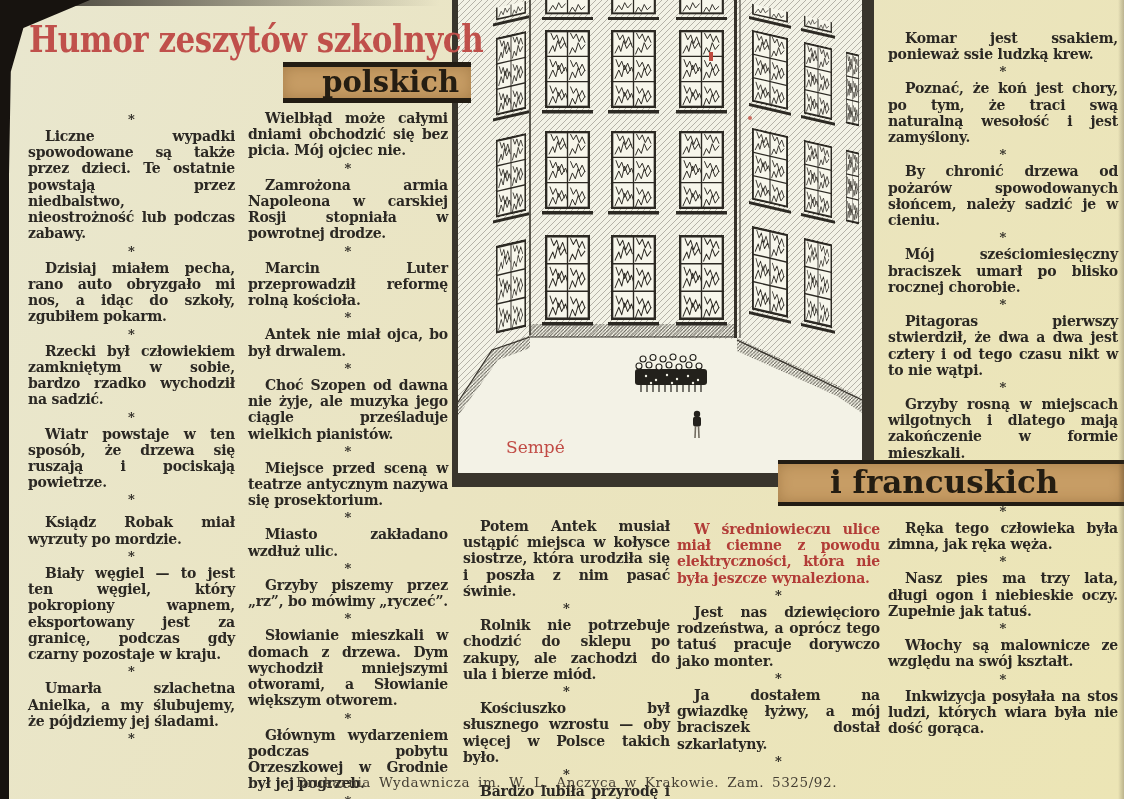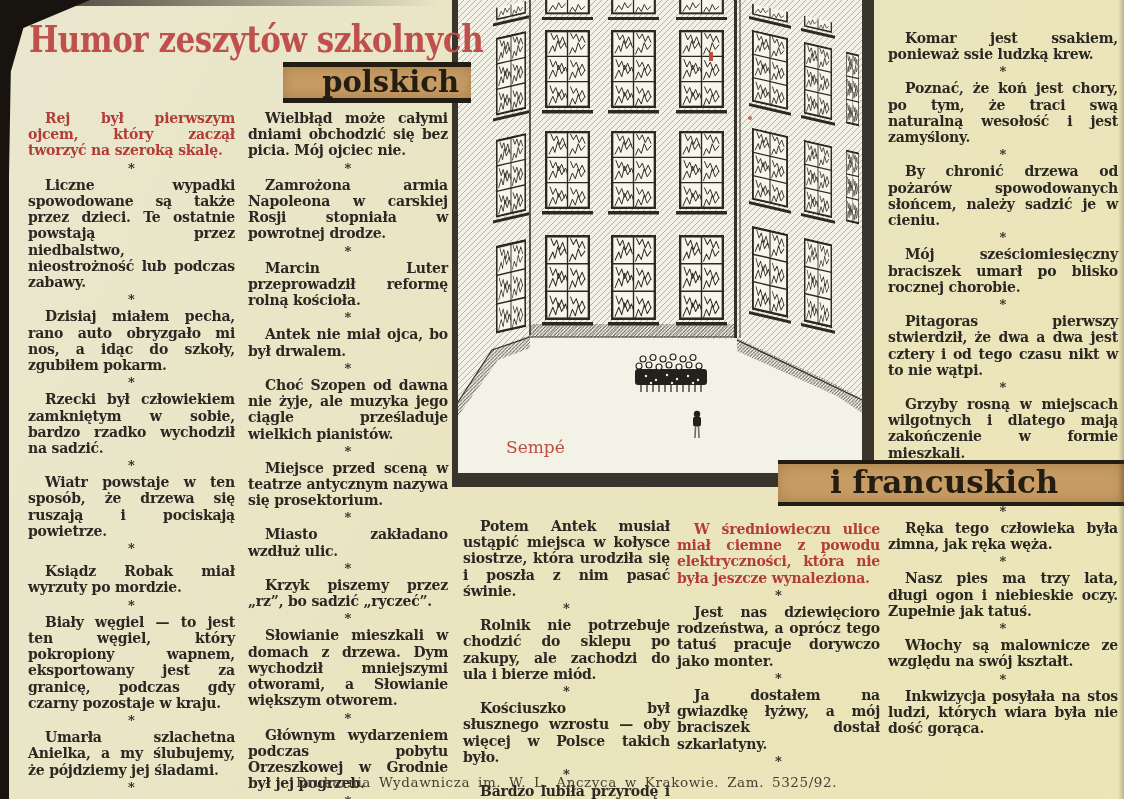--- a/index.html
+++ b/index.html
@@ -225,21 +225,20 @@
 
   <div class="title">Humor zeszytów szkolnych</div>
   <div class="banner banner-fr">
     <span>i francuskich</span>
   </div>
   <div class="banner banner-pl">
     <span>polskich</span>
   </div>
 
   <div class="col col1">
-      <p class="quote red">Rej był pierwszym ojcem, który zaczął tworzyć na szeroką skalę.</p>
       <div class="sep">*</div>
       <p class="quote">Liczne wypadki spowodowane są także przez dzieci. Te ostatnie powstają przez niedbalstwo, nieostrożność lub podczas zabawy.</p>
       <div class="sep">*</div>
       <p class="quote">Dzisiaj miałem pecha, rano auto obryzgało mi nos, a idąc do szkoły, zgubiłem pokarm.</p>
       <div class="sep">*</div>
       <p class="quote">Rzecki był człowiekiem zamkniętym w sobie, bardzo rzadko wychodził na sadzić.</p>
       <div class="sep">*</div>
       <p class="quote">Wiatr powstaje w ten sposób, że drzewa się ruszają i pociskają powietrze.</p>
       <div class="sep">*</div>
       <p class="quote gap">Ksiądz Robak miał wyrzuty po mordzie.</p>
@@ -257,21 +256,21 @@
       <p class="quote">Marcin Luter przeprowadził reformę rolną kościoła.</p>
       <div class="sep">*</div>
       <p class="quote">Antek nie miał ojca, bo był drwalem.</p>
       <div class="sep">*</div>
       <p class="quote">Choć Szopen od dawna nie żyje, ale muzyka jego ciągle prześladuje wielkich pianistów.</p>
       <div class="sep">*</div>
       <p class="quote">Miejsce przed sceną w teatrze antycznym nazywa się prosektorium.</p>
       <div class="sep">*</div>
       <p class="quote">Miasto zakładano wzdłuż ulic.</p>
       <div class="sep">*</div>
-      <p class="quote">Krzyk piszemy przez „rz”, bo sadzić „ryczeć”.</p>
+      <p class="quote">Grzyby piszemy przez „rz”, bo mówimy „ryczeć”.</p>
       <div class="sep">*</div>
       <p class="quote">Słowianie mieszkali w domach z drzewa. Dym wychodził mniejszymi otworami, a Słowianie większym otworem.</p>
       <div class="sep">*</div>
       <p class="quote">Głównym wydarzeniem podczas pobytu Orzeszkowej w Grodnie był jej pogrzeb.</p>
       <div class="sep">*</div>
     </div>
   <div class="col col3">
       <p class="quote">Komar jest ssakiem, ponieważ ssie ludzką krew.</p>
       <div class="sep">*</div>
       <p class="quote">Poznać, że koń jest chory, po tym, że traci swą naturalną wesołość i jest zamyślony.</p>

